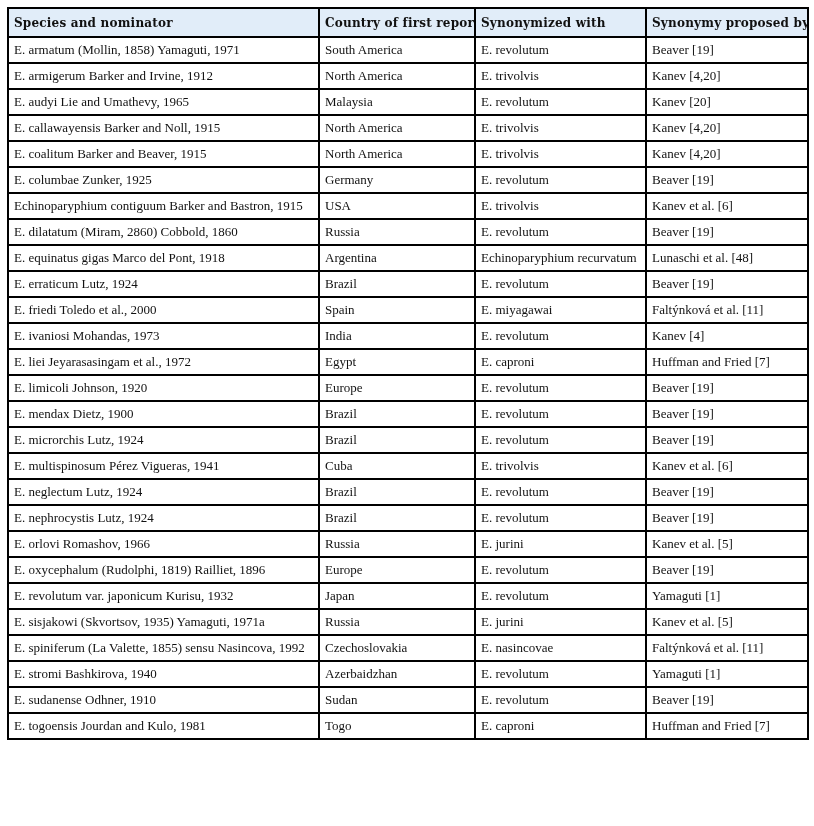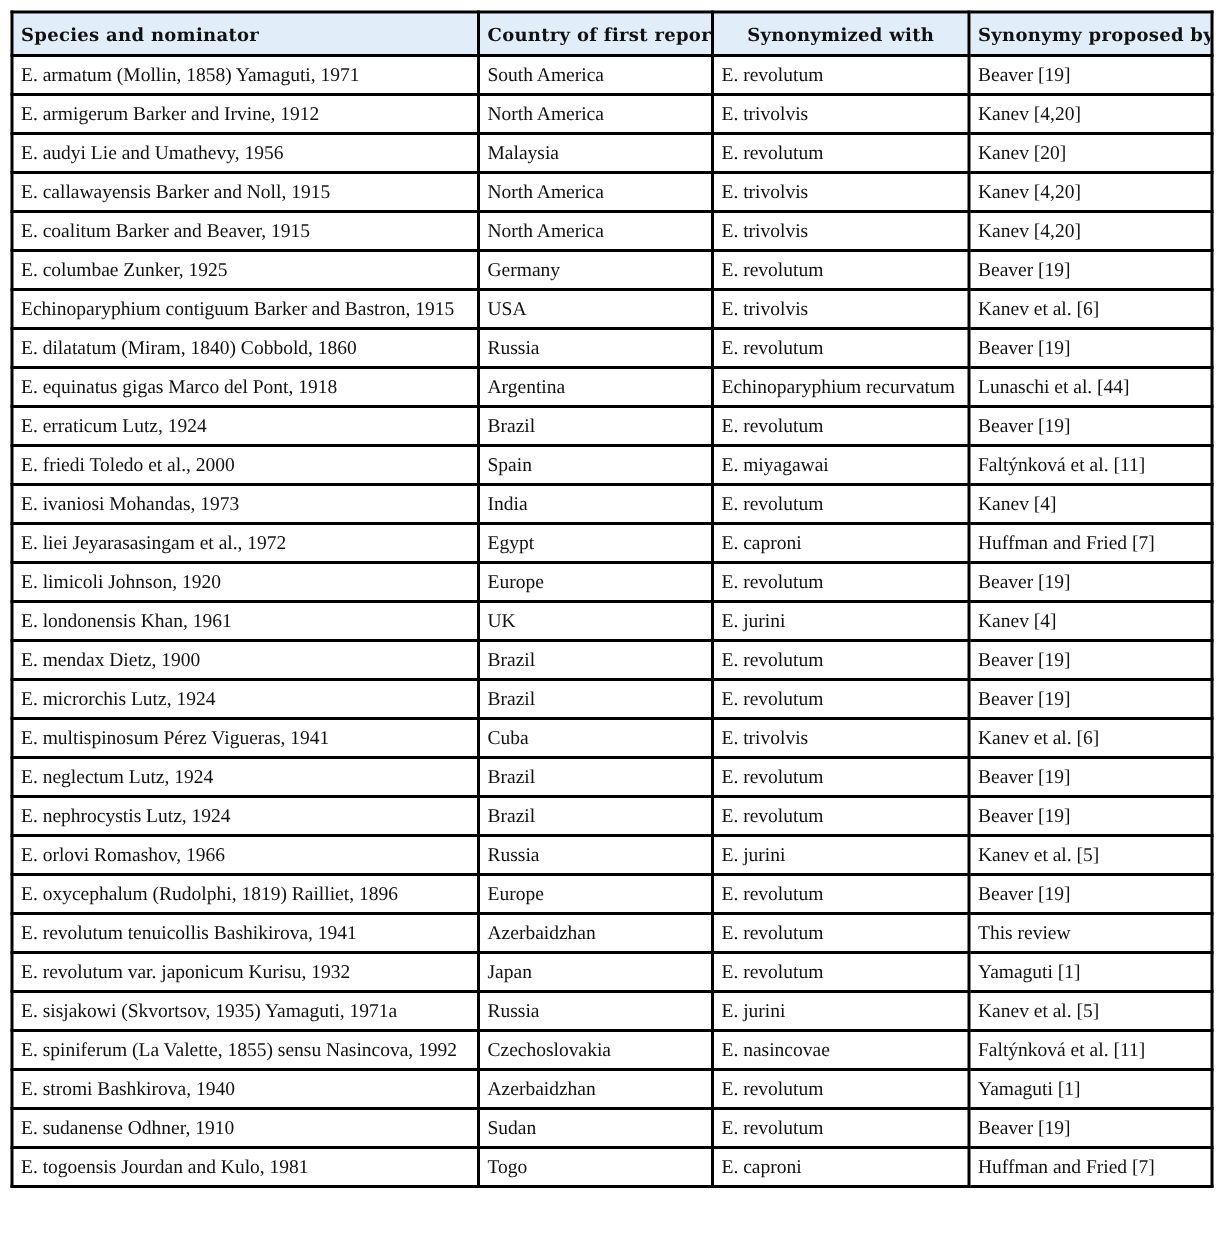--- a/index.html
+++ b/index.html
@@ -24,21 +24,21 @@
     white-space: nowrap;
     overflow: hidden;
   }
   th {
     background: #e1edf9;
     font-weight: bold;
     height: 27px;
     font-size: 12px;
     letter-spacing: 0.2px;
   }
-  th.center { text-align: center; }
+  th.center { text-align: left; }
   td {
     height: 24px;
     font-family: "Liberation Serif", "DejaVu Serif", serif;
     font-size: 13px;
   }
 </style>
 </head>
 <body>
 
 <div class="table-wrap">
@@ -64,21 +64,21 @@
           <td>E. revolutum</td>
           <td>Beaver [19]</td>
         </tr>
         <tr>
           <td>E. armigerum Barker and Irvine, 1912</td>
           <td>North America</td>
           <td>E. trivolvis</td>
           <td>Kanev [4,20]</td>
         </tr>
         <tr>
-          <td>E. audyi Lie and Umathevy, 1956</td>
+          <td>E. audyi Lie and Umathevy, 1965</td>
           <td>Malaysia</td>
           <td>E. revolutum</td>
           <td>Kanev [20]</td>
         </tr>
         <tr>
           <td>E. callawayensis Barker and Noll, 1915</td>
           <td>North America</td>
           <td>E. trivolvis</td>
           <td>Kanev [4,20]</td>
         </tr>
@@ -94,30 +94,30 @@
           <td>E. revolutum</td>
           <td>Beaver [19]</td>
         </tr>
         <tr>
           <td>Echinoparyphium contiguum Barker and Bastron, 1915</td>
           <td>USA</td>
           <td>E. trivolvis</td>
           <td>Kanev et al. [6]</td>
         </tr>
         <tr>
-          <td>E. dilatatum (Miram, 1840) Cobbold, 1860</td>
+          <td>E. dilatatum (Miram, 2860) Cobbold, 1860</td>
           <td>Russia</td>
           <td>E. revolutum</td>
           <td>Beaver [19]</td>
         </tr>
         <tr>
           <td>E. equinatus gigas Marco del Pont, 1918</td>
           <td>Argentina</td>
           <td>Echinoparyphium recurvatum</td>
-          <td>Lunaschi et al. [44]</td>
+          <td>Lunaschi et al. [48]</td>
         </tr>
         <tr>
           <td>E. erraticum Lutz, 1924</td>
           <td>Brazil</td>
           <td>E. revolutum</td>
           <td>Beaver [19]</td>
         </tr>
         <tr>
           <td>E. friedi Toledo et al., 2000</td>
           <td>Spain</td>
@@ -136,26 +136,20 @@
           <td>E. caproni</td>
           <td>Huffman and Fried [7]</td>
         </tr>
         <tr>
           <td>E. limicoli Johnson, 1920</td>
           <td>Europe</td>
           <td>E. revolutum</td>
           <td>Beaver [19]</td>
         </tr>
         <tr>
-          <td>E. londonensis Khan, 1961</td>
-          <td>UK</td>
-          <td>E. jurini</td>
-          <td>Kanev [4]</td>
-        </tr>
-        <tr>
           <td>E. mendax Dietz, 1900</td>
           <td>Brazil</td>
           <td>E. revolutum</td>
           <td>Beaver [19]</td>
         </tr>
         <tr>
           <td>E. microrchis Lutz, 1924</td>
           <td>Brazil</td>
           <td>E. revolutum</td>
           <td>Beaver [19]</td>
@@ -182,26 +176,20 @@
           <td>E. orlovi Romashov, 1966</td>
           <td>Russia</td>
           <td>E. jurini</td>
           <td>Kanev et al. [5]</td>
         </tr>
         <tr>
           <td>E. oxycephalum (Rudolphi, 1819) Railliet, 1896</td>
           <td>Europe</td>
           <td>E. revolutum</td>
           <td>Beaver [19]</td>
-        </tr>
-        <tr>
-          <td>E. revolutum tenuicollis Bashikirova, 1941</td>
-          <td>Azerbaidzhan</td>
-          <td>E. revolutum</td>
-          <td>This review</td>
         </tr>
         <tr>
           <td>E. revolutum var. japonicum Kurisu, 1932</td>
           <td>Japan</td>
           <td>E. revolutum</td>
           <td>Yamaguti [1]</td>
         </tr>
         <tr>
           <td>E. sisjakowi (Skvortsov, 1935) Yamaguti, 1971a</td>
           <td>Russia</td>

